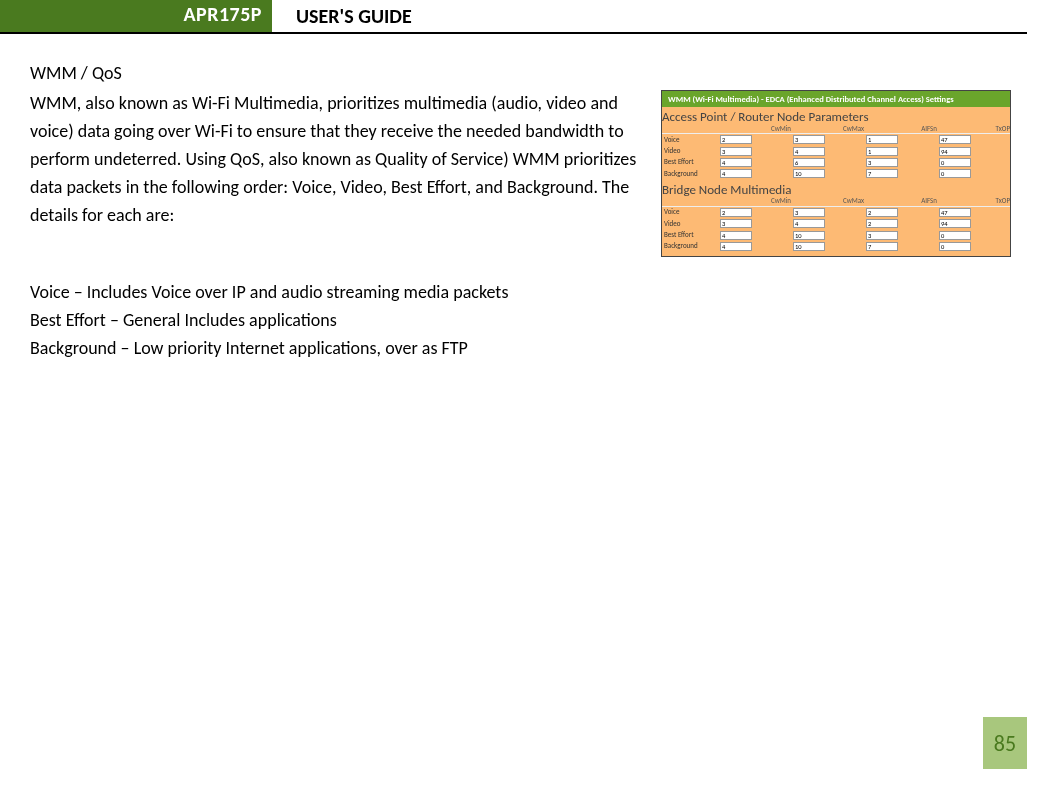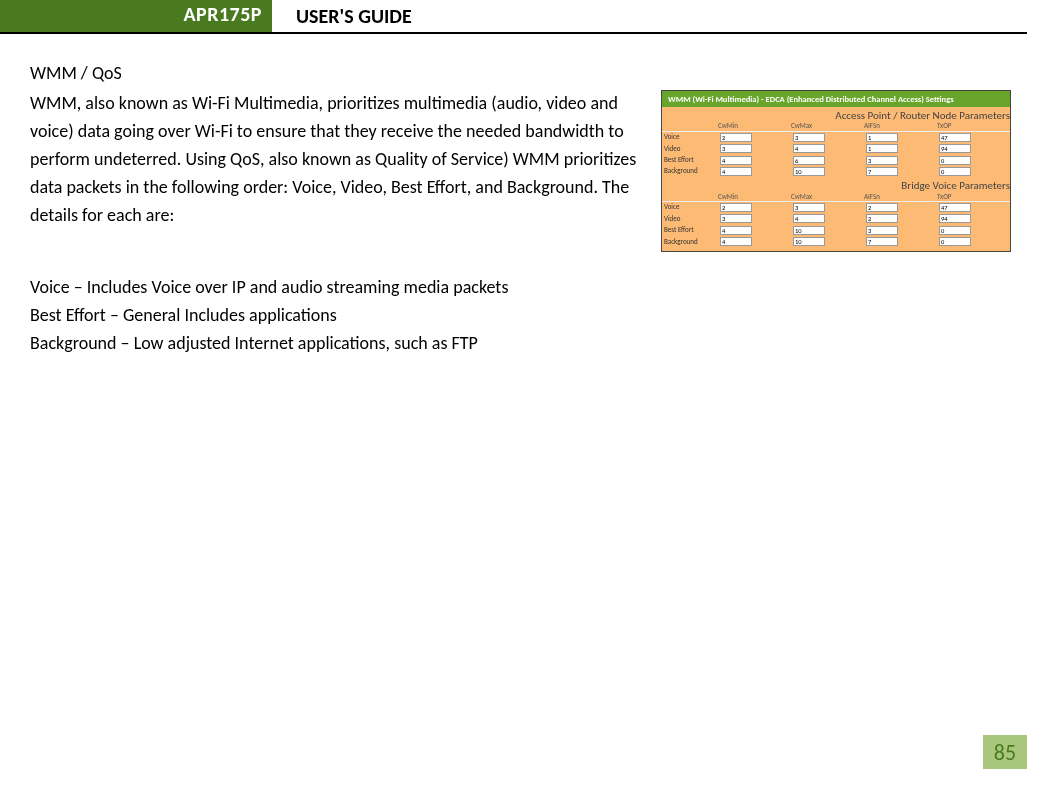--- a/index.html
+++ b/index.html
@@ -67,35 +67,35 @@
   .panel-banner {
     background: #6aa52b;
     color: #fff;
     font-weight: bold;
     font-size: 8.5px;
     padding: 3px 6px;
     white-space: nowrap;
     overflow: hidden;
   }
   .panel-subhead {
-    text-align: right;
-    font-size: 11px;
+    text-align: left;
+    font-size: 13px;
     color: #444;
     padding: 2px 0 0 0;
   }
   .mini-table {
     width: 100%;
     border-collapse: collapse;
     table-layout: fixed;
   }
   .mini-table th {
     font-weight: normal;
     font-size: 7px;
     color: #555;
-    text-align: left;
+    text-align: right;
     padding: 0;
     border-bottom: 1px solid #eee;
   }
   .mini-table td {
     font-size: 7px;
     padding: 1px 2px;
     text-align: left;
   }
   .mini-table td.label {
     text-align: left;
@@ -120,21 +120,21 @@
     margin-bottom: 38px;
   }
   .closing {
     line-height: 1.55;
   }
   .page-num-box {
     position: absolute;
     right: 14px;
     bottom: 22px;
     width: 44px;
-    height: 34px;
+    height: 52px;
     background: #a8c77d;
     color: #4a7a1f;
     font-size: 22px;
     display: flex;
     align-items: center;
     justify-content: center;
   }
 </style>
 </head>
 <body>
@@ -187,21 +187,21 @@
         <tr>
           <td class="label">Background</td>
           <td><span class="mini-input">4</span></td>
           <td><span class="mini-input">10</span></td>
           <td><span class="mini-input">7</span></td>
           <td><span class="mini-input">0</span></td>
         </tr>
       </tbody>
         </table>
 
-      <div class="panel-subhead">Bridge Voice Parameters</div>
+      <div class="panel-subhead">Bridge Node Multimedia</div>
       <table class="mini-table">
         <tbody>
             <tr>
           <th style="width:56px"></th>
           <th>CwMin</th>
           <th>CwMax</th>
           <th>AIFSn</th>
           <th>TxOP</th>
         </tr>
         <tr>
@@ -233,19 +233,19 @@
           <td><span class="mini-input">0</span></td>
         </tr>
       </tbody>
         </table>
     </div>
   </div>
 
   <div class="defs">
     <div>Voice – Includes Voice over IP and audio streaming media packets</div>
     <div>Best Effort – General Includes applications</div>
-    <div>Background – Low adjusted Internet applications, such as FTP</div>
+    <div>Background – Low priority Internet applications, over as FTP</div>
   </div>
 
 
 </div>
 
 <div class="page-num-box">85</div>
 
 </body></html>

